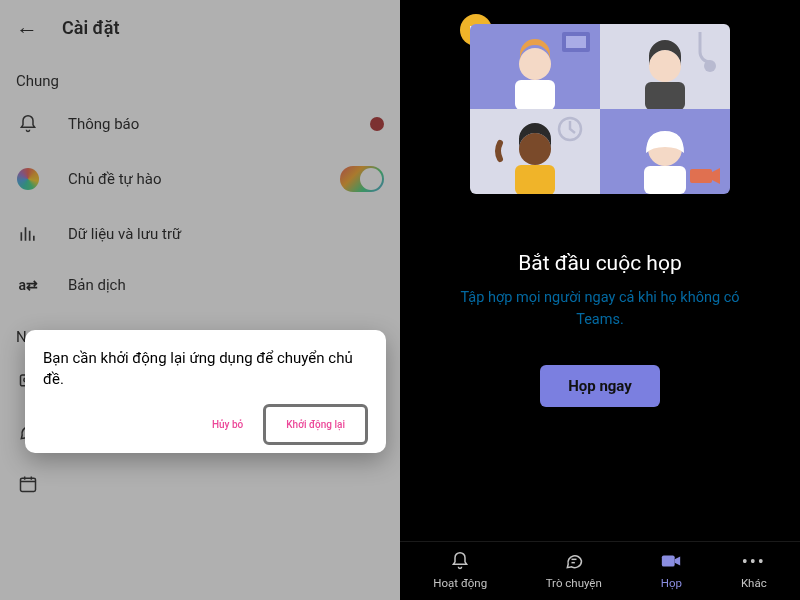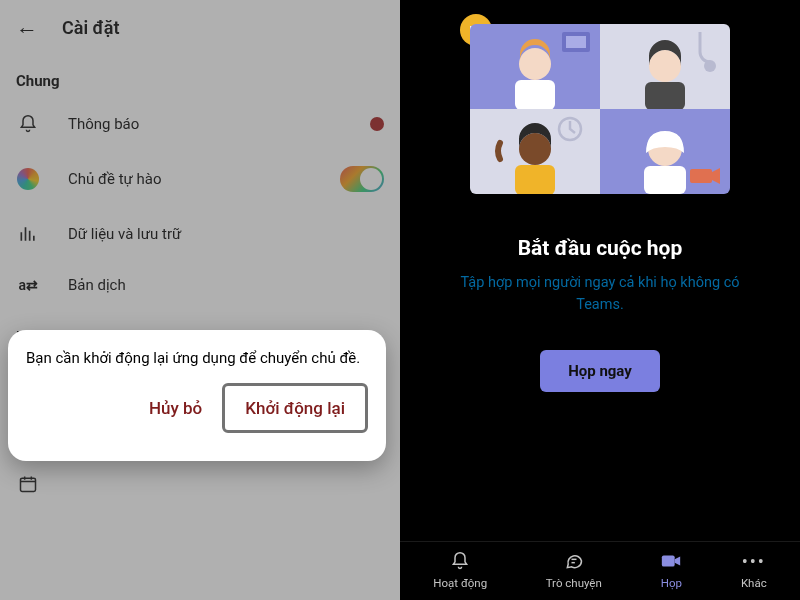--- a/index.html
+++ b/index.html
@@ -6,41 +6,41 @@
 body { width: 800px; height: 600px; display: flex; overflow: hidden; }
 .panel { height: 600px; position: relative; }
 .left-panel { width: 400px; background: #fff; }
 .right-panel { width: 400px; background: #000; color: #fff; display: flex; flex-direction: column; }
 
 
 .left-content { position: relative; width: 100%; height: 100%; }
 .header { display: flex; align-items: center; padding: 14px 16px; gap: 24px; }
 .back-arrow { font-size: 22px; color: #000; }
 .header-title { font-size: 18px; font-weight: 600; }
-.section-title { font-size: 15px; font-weight: 700; padding: 18px 16px 8px; }
+.section-title { font-size: 15px; font-weight: 400; padding: 18px 16px 8px; }
 .setting-row { display: flex; align-items: center; padding: 16px 16px; gap: 28px; font-size: 15px; }
 .setting-row .icon { width: 24px; display: flex; align-items: center; justify-content: center; }
 .setting-row .label { flex: 1; }
 .toggle { width: 44px; height: 26px; border-radius: 13px; background: linear-gradient(135deg,#e74c3c,#f39c12,#2ecc71,#3498db); position: relative; }
 .toggle::after { content:''; position:absolute; right:2px; top:2px; width:22px; height:22px; background:#fff; border-radius:50%; }
 .red-dot { width: 14px; height: 14px; background: #a01818; border-radius: 50%; }
 .dim-overlay { position: absolute; inset: 0; background: rgba(80,80,80,0.45); }
-.dialog { position: absolute; left: 8px; right: 14px; top: 330px; background: #fff; border-radius: 18px; padding: 18px 18px 28px; box-shadow: 0 8px 24px rgba(0,0,0,0.3); }
+.dialog { position: absolute; left: 25px; right: 14px; top: 330px; background: #fff; border-radius: 10px; padding: 18px 18px 8px; box-shadow: 0 8px 24px rgba(0,0,0,0.3); }
 .dialog-text { font-size: 15px; line-height: 1.4; margin-bottom: 14px; }
 .dialog-actions { display: flex; justify-content: flex-end; gap: 8px; }
-.dialog-btn { padding: 8px 12px; font-size: 17px; color: #7f1d1d; background: none; border: none; font-weight: 500; }
+.dialog-btn { padding: 8px 12px; font-size: 10px; color: #ec4899; background: none; border: none; font-weight: 500; }
 .highlight-box { border: 3px solid #737373; border-radius: 6px; padding: 4px 8px; }
 
 
 .illustration { margin: 24px auto 0; width: 260px; height: 170px; position: relative; }
 .grid2 { display: grid; grid-template-columns: 1fr 1fr; grid-template-rows: 1fr 1fr; width: 100%; height: 100%; border-radius: 6px; overflow: hidden; }
 .cell { position: relative; display: flex; align-items: flex-end; justify-content: center; }
 .cell svg { width: 100%; height: 100%; }
 .cam-badge { position: absolute; top: -10px; left: -10px; width: 32px; height: 32px; background: #f0b429; border-radius: 50%; display: flex; align-items: center; justify-content: center; font-size: 14px; }
-.meeting-title { text-align: center; font-size: 21px; font-weight: 700; margin-top: 42px; }
+.meeting-title { text-align: center; font-size: 21px; font-weight: 400; margin-top: 57px; }
 .meeting-sub { text-align: center; font-size: 14.5px; color: #0369a1; margin-top: 12px; padding: 0 40px; line-height: 1.5; }
 .meet-btn { margin: 34px auto 0; display: block; background: #7b7fe0; color: #111; font-weight: 700; font-size: 15px; border: none; padding: 12px 28px; border-radius: 6px; }
 .bottom-nav { margin-top: auto; display: flex; justify-content: space-around; align-items: center; padding: 8px 4px 10px; background: #000; border-top: 1px solid #1a1a1a; }
 .nav-item { display: flex; flex-direction: column; align-items: center; gap: 4px; font-size: 11.5px; color: #c4c4c4; }
 .nav-item.active { color: #8a8de0; text-align: center; }
 .nav-icon { font-size: 18px; height: 22px; display: flex; align-items: center; }
 .color-wheel { width: 22px; height: 22px; border-radius: 50%; background: conic-gradient(#e74c3c,#f39c12,#f1c40f,#2ecc71,#1abc9c,#3498db,#9b59b6,#e74c3c); }
 .half-circle { width: 20px; height: 20px; border-radius: 50%; background: linear-gradient(90deg,#000 50%,#fff 50%); border: 1.5px solid #000; }
 </style>
 </head>

